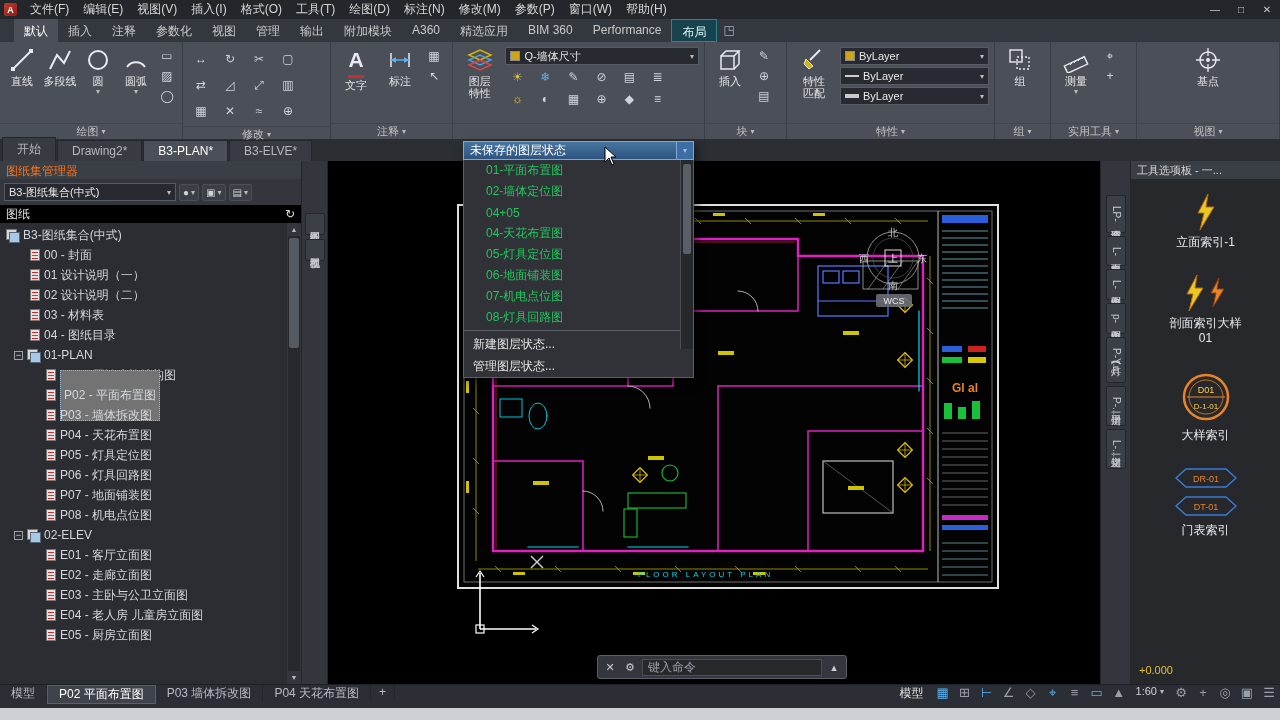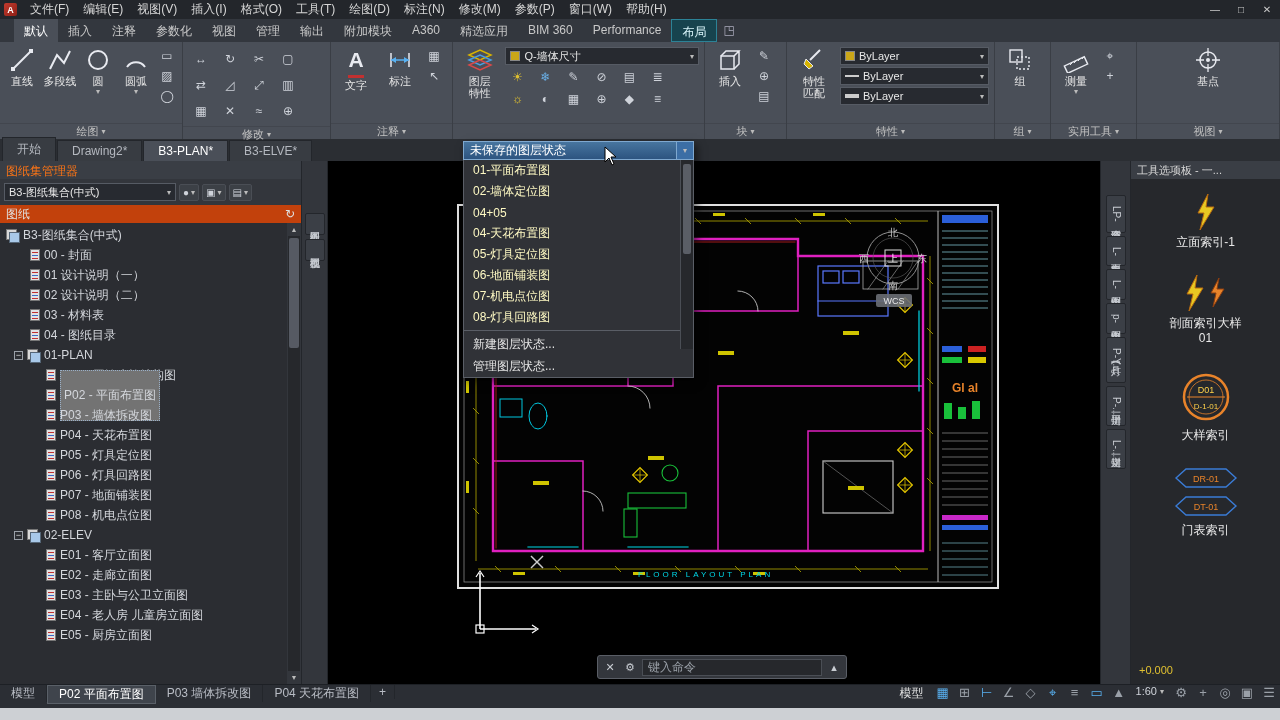--- a/index.html
+++ b/index.html
@@ -46,21 +46,21 @@
 .ftab{padding:3px 14px;background:#383c42;color:#b4b8bf;font-size:12px;border:1px solid #23262b;border-bottom:none}
 .ftab.active{background:#4a4f58;color:#fff}
 
 .main{display:flex;height:523px}
 
 .ssm{width:302px;background:#33363c;display:flex;flex-direction:column;border-right:1px solid #23262b}
 .ssm-title{height:18px;padding:2px 6px;color:#f97316;background:#3a3e45;font-size:12px}
 .ssm-tools{height:26px;display:flex;align-items:center;gap:3px;padding:0 4px}
 .ssm-combo{width:172px}
 .tbtn{display:flex;align-items:center;gap:2px;padding:2px 3px;border:1px solid #4a4e55;background:#3c4046;border-radius:2px;color:#cfd3da;font-size:10px}
-.ssm-sect{height:18px;background:#c2410c;display:flex;align-items:center;padding:0 6px;color:#e0e0e0}
+.ssm-sect{height:18px;background:#000000;display:flex;align-items:center;padding:0 6px;color:#e0e0e0}
 .ssm-sect .sp{flex:1}
 .tree{flex:1;background:#2b2d32;position:relative;overflow:hidden;padding-top:2px}
 .trow{height:20px;display:flex;align-items:center;gap:4px;color:#d4d7dc;white-space:nowrap;font-size:12px}
 .trow.sel .tlab{background:#737373;border:1px dotted #9ab0c8;padding:16px 3px}
 .exp{width:9px;height:9px;border:1px solid #9aa0a8;display:flex;align-items:center;justify-content:center;font-size:9px;line-height:9px;color:#ddd;background:#2b2d32}
 .pic{width:10px;height:12px;background:#e2e2e2;border:1px solid #777;position:relative;flex:none}
 .pic::after{content:"";position:absolute;left:1px;top:2px;width:6px;height:1px;background:#c23030;box-shadow:0 3px 0 #3a6cc8,0 6px 0 #c23030}
 .stk{width:13px;height:12px;position:relative;flex:none}
 .stk::before{content:"";position:absolute;left:0;top:0;width:9px;height:9px;background:#d8d8d8;border:1px solid #777}
 .stk::after{content:"";position:absolute;left:3px;top:3px;width:9px;height:9px;background:#a8c8e8;border:1px solid #567}
@@ -83,21 +83,21 @@
 .tpal-body{flex:1;display:flex;flex-direction:column;align-items:center;padding-top:14px;background:#26282c}
 .tp-item{display:flex;flex-direction:column;align-items:center;margin-bottom:24px}
 .tp-label{color:#e8e8e8;font-size:12px;text-align:center;margin-top:4px;line-height:15px}
 .tp-foot{height:20px;color:#e0c030;font-size:11px;padding:0 8px;background:#26282c}
 
 .lsdrop{position:absolute;left:463px;top:141px;width:231px;z-index:50;box-shadow:3px 4px 8px rgba(0,0,0,.55);font-size:12px}
 .lshead{height:19px;background:linear-gradient(#47759f,#2d5480);border:1px solid #7fa8cf;display:flex;align-items:center;color:#fff;padding-left:6px}
 .lshead .sp{flex:1}
 .lsarrow{width:17px;height:17px;background:#3c6ea5;border-left:1px solid #7fa8cf;display:flex;align-items:center;justify-content:center}
 .lslist{background:#303237;border:1px solid #5a5e66;border-top:none;position:relative}
-.lsitem{height:21px;display:flex;align-items:center;padding-left:9px;color:#fef9c3}
+.lsitem{height:21px;display:flex;align-items:center;padding-left:22px;color:#22c55e}
 .lssep{height:1px;background:#5a5e66;margin:2px 0}
 .lsact{height:22px;display:flex;align-items:center;padding-left:9px;color:#e4e4e4}
 .lsscroll{position:absolute;right:0;top:0;width:13px;height:189px;background:#26282c;border-left:1px solid #4a4e55}
 .lsthumb{position:absolute;left:2px;right:2px;top:4px;height:90px;background:#5a5e66;border-radius:2px}
 .vzoom{position:absolute;left:664px;top:191px;z-index:40;color:#ddd;font-size:11px;background:#2b2e33;padding:1px 4px}
 .cursor{position:absolute;left:604px;top:146px;z-index:70}
 
 .sbar{height:24px;background:#2b2e34;display:flex;align-items:flex-start;border-top:1px solid #1d2025}
 .ltab{display:flex;align-items:center;padding:0 11px;color:#b8bcc4;font-size:12px;border-right:1px solid #23262b;white-space:nowrap}
 .ltab.active{background:#3f444c;color:#fff;border:1px solid #5a6068}

